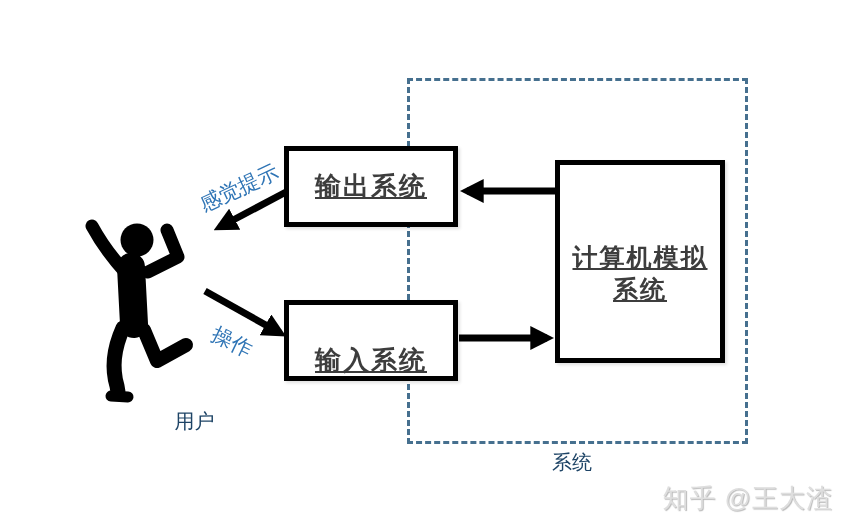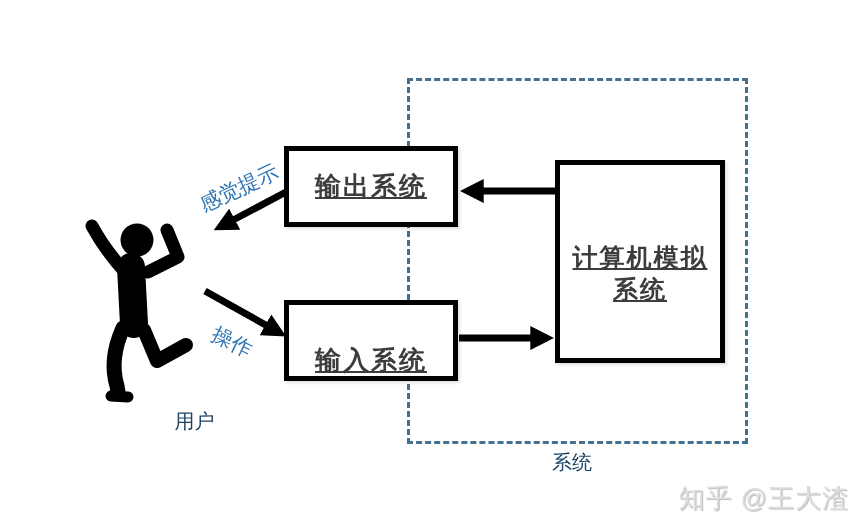--- a/index.html
+++ b/index.html
@@ -71,21 +71,21 @@
     font-size:20px;
     text-align:center;
     white-space:nowrap;
     z-index:5;
   }
   .caption-user{left:131px;top:408px;width:55px;margin-left:36px;}
   .caption-system{left:542px;top:449px;width:60px;}
   
   .watermark{
     position:absolute;
-    right:2px;bottom:15px;
+    right:18px;bottom:15px;
     font-size:26px;
     color:#dedede;
     text-shadow:1px 1px 1px #b9b9b9;
     letter-spacing:1px;
     z-index:6;
     white-space:nowrap;
   }
 </style>
 </head>
 <body>

